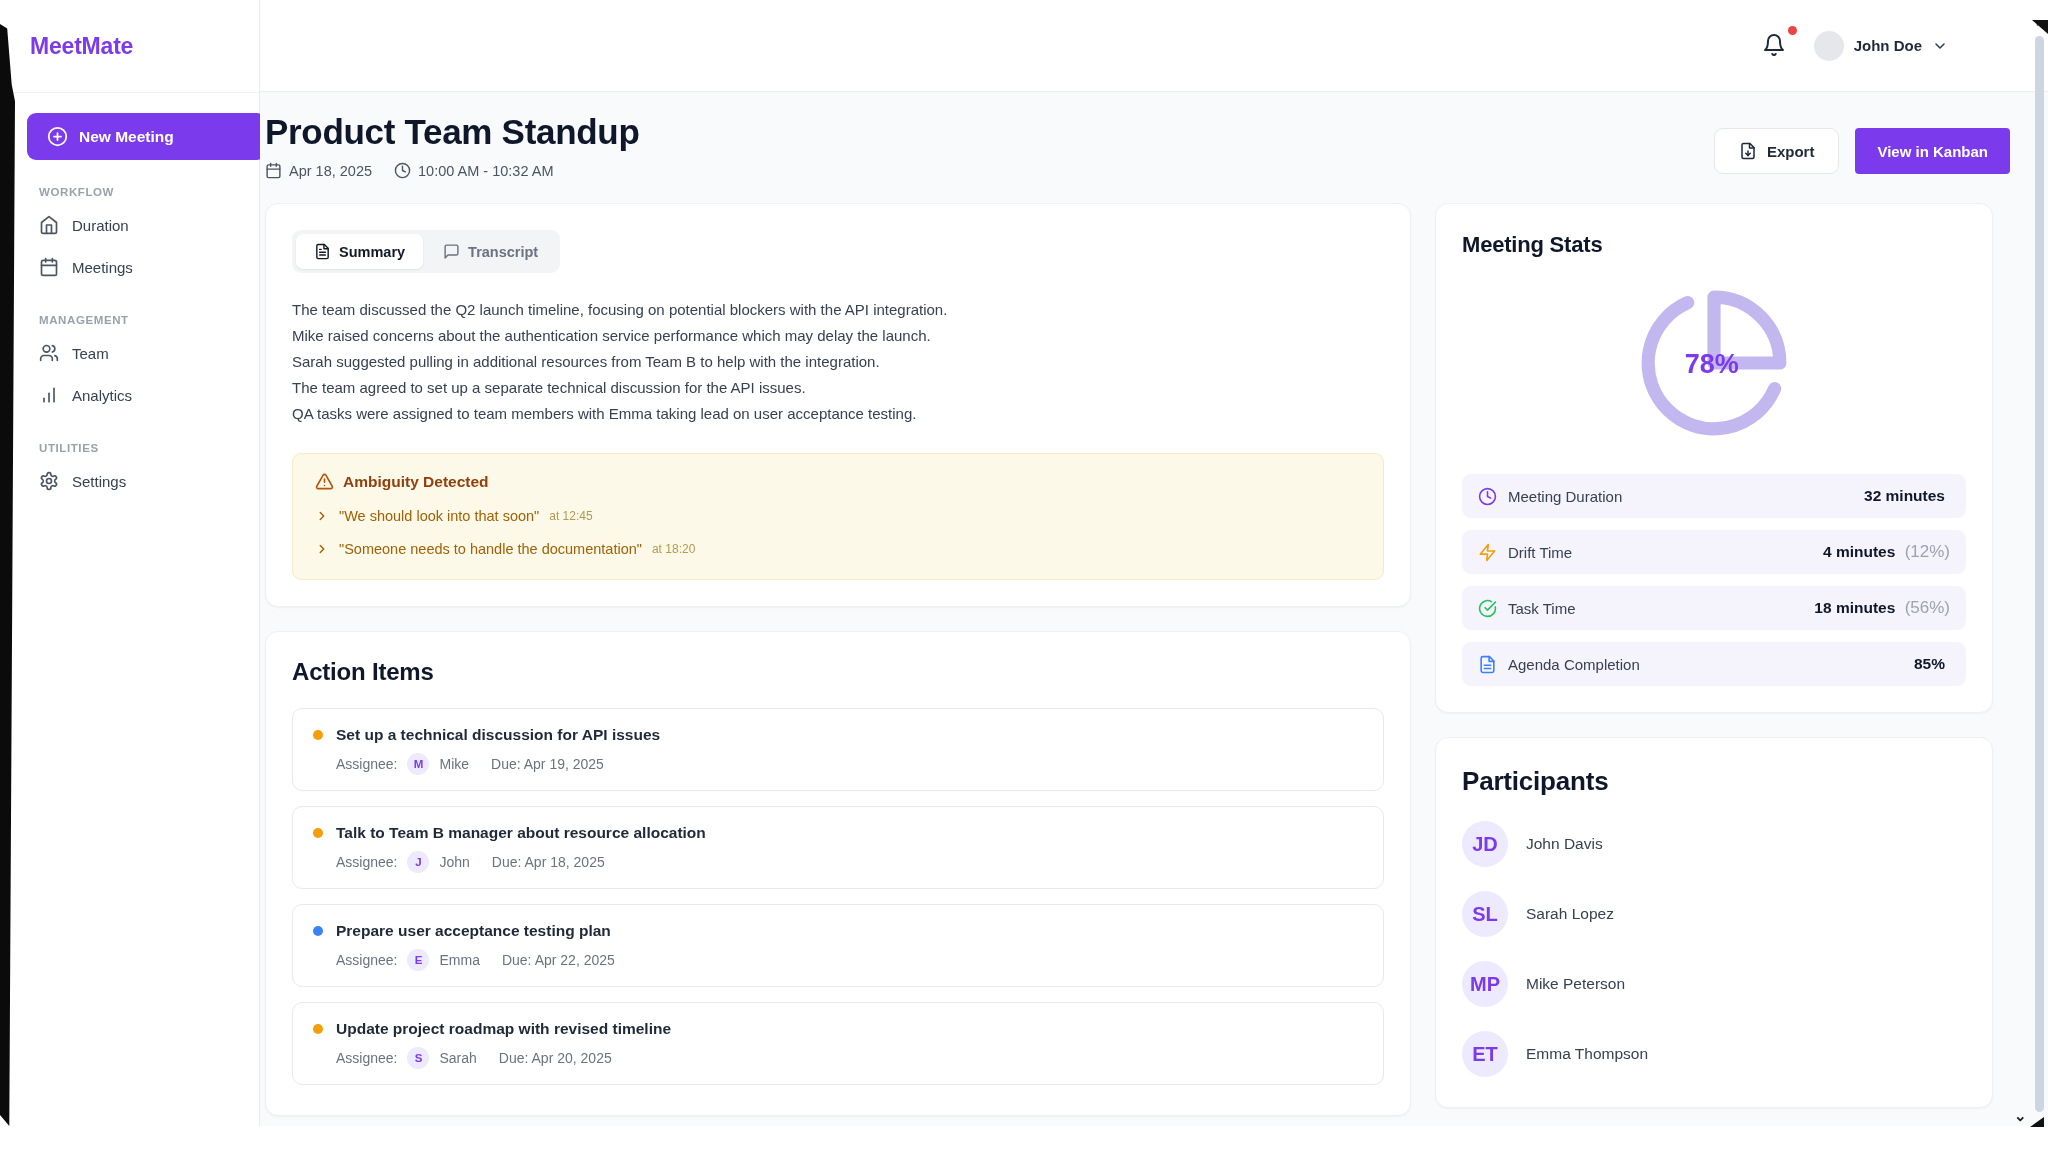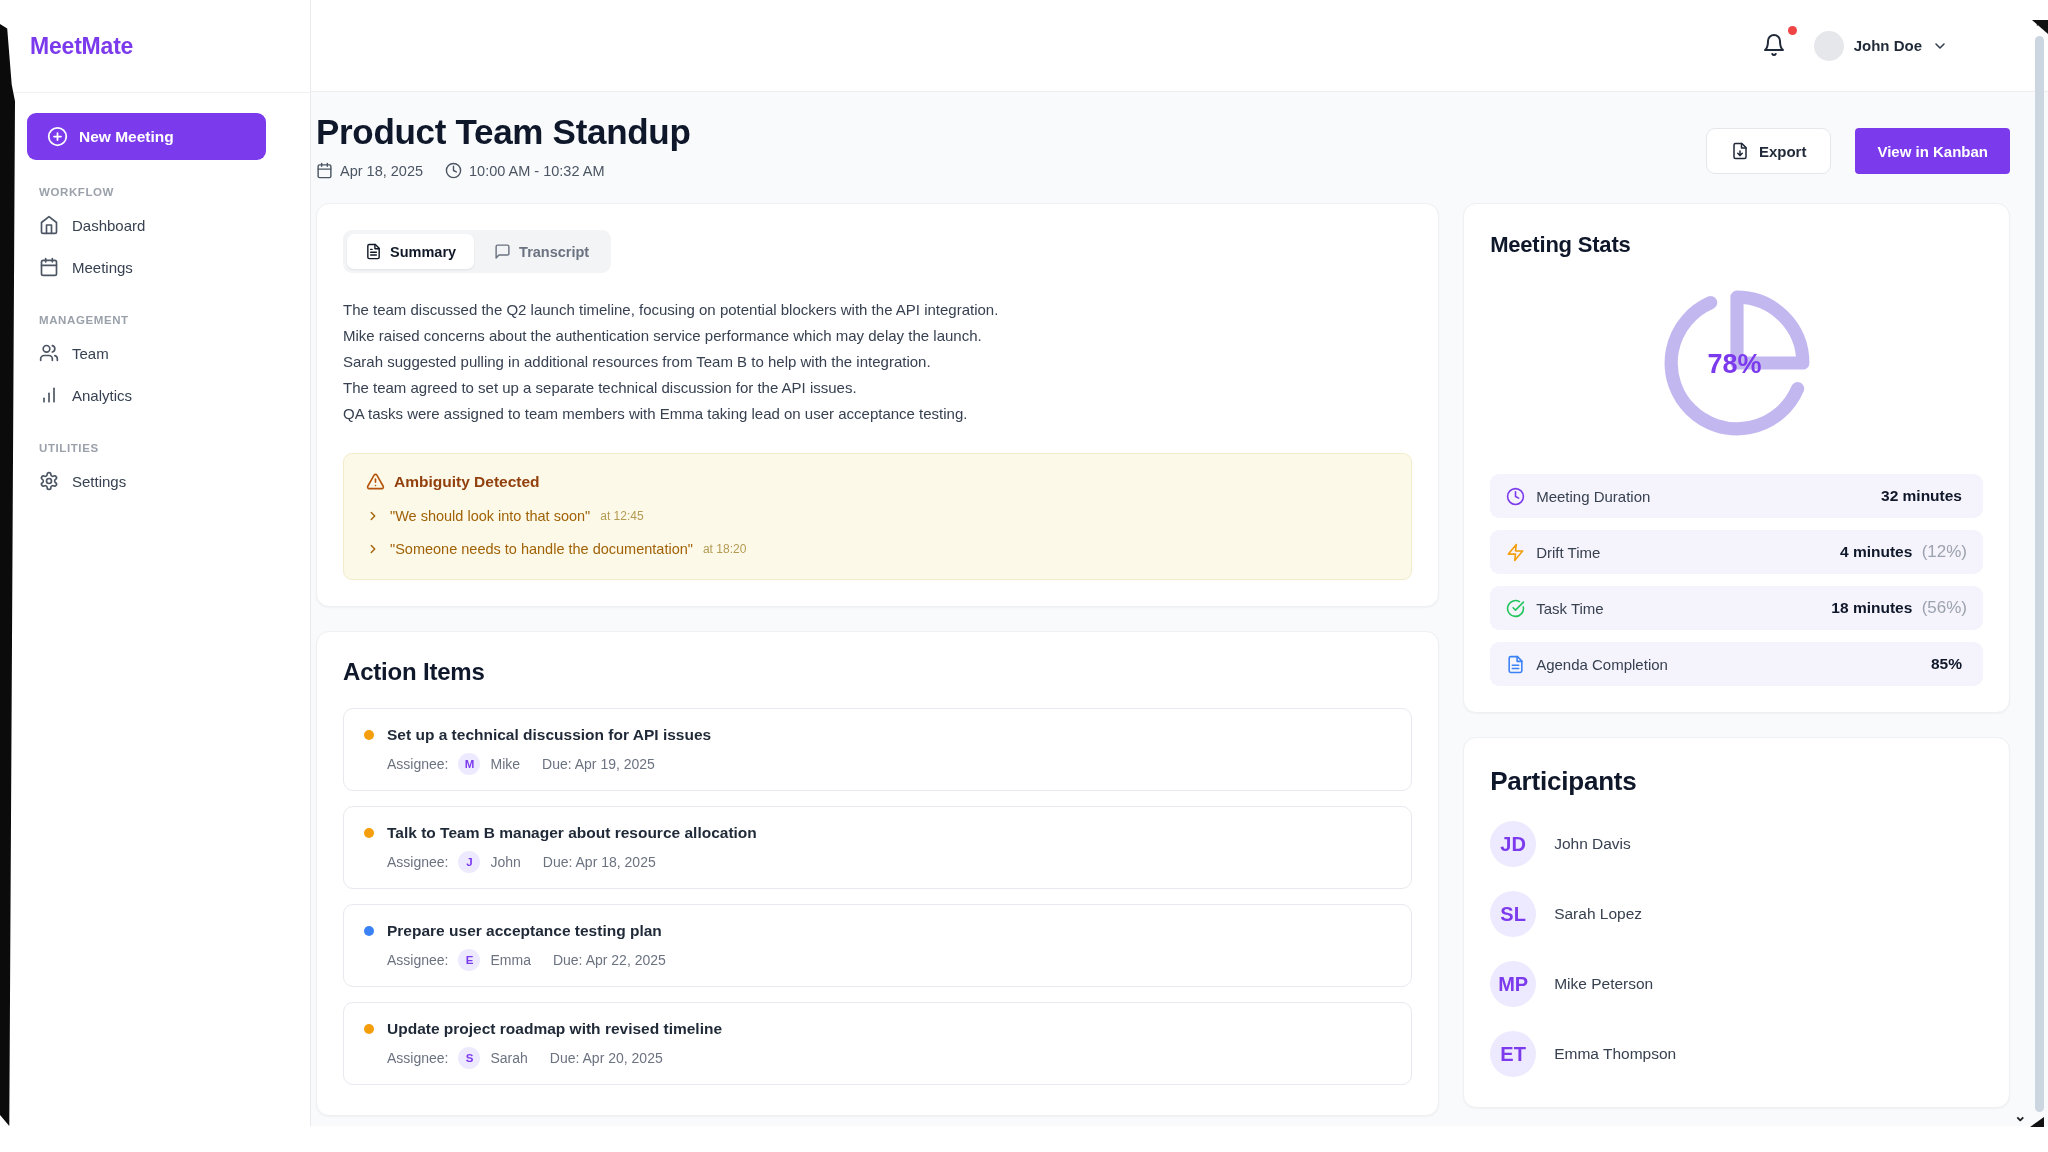--- a/index.html
+++ b/index.html
@@ -1,21 +1,21 @@
 <!DOCTYPE html>
 <html><head>
 <meta charset="utf-8">
 <style>
   * { margin:0; padding:0; box-sizing:border-box; }
   html,body { width:2048px; height:1152px; overflow:hidden; background:#ffffff;
     font-family:"Liberation Sans", sans-serif; color:#111827; }
   .app { display:flex; width:2048px; height:1152px; position:relative; }
 
   
-  .sidebar { width:311px; background:#ffffff; border-right:1px solid #e8eaee; display:flex; flex-direction:column; }
+  .sidebar { width:260px; background:#ffffff; border-right:1px solid #e8eaee; display:flex; flex-direction:column; }
   .side-head { height:93px; display:flex; align-items:center; padding-left:30px; border-bottom:1px solid #f0f1f4; }
   .logo { font-size:23px; font-weight:800; color:#7c3aed; letter-spacing:-0.2px; }
   .side-body { padding:20px 16px 0 27px; }
   .new-meeting { display:flex; align-items:center; gap:11px; width:239px; height:47px;
     background:#7c3aed; color:#fff; border:none; border-radius:9px; font-size:15.5px; font-weight:700;
     padding-left:20px; cursor:pointer; font-family:inherit; }
   .sec-label { font-size:11.5px; font-weight:700; color:#9aa1ab; letter-spacing:0.6px; margin:26px 0 6px 12px; }
   .side-item { display:flex; align-items:center; gap:13px; padding:11px 12px; border-radius:8px;
     font-size:15px; color:#374151; cursor:pointer; }
   .side-item svg { stroke:#4b5563; }
@@ -41,21 +41,21 @@
   .bell-dot { position:absolute; top:-7px; right:-9px; width:9px; height:9px; border-radius:50%; background:#ef4444; }
   .user-chip { display:flex; align-items:center; gap:10px; cursor:pointer; }
   .avatar-gray { width:30px; height:30px; border-radius:50%; background:#e5e7eb; }
   .user-name { font-size:15px; font-weight:700; color:#1f2937; }
 
   .content { padding:20px 38px 0 5px; flex:1; }
   .page-head { display:flex; justify-content:space-between; align-items:flex-start; }
   .page-title { font-size:35px; font-weight:800; color:#0f172a; letter-spacing:-0.3px; }
   .meta-row { display:flex; align-items:center; gap:22px; margin-top:10px; color:#4b5563; font-size:14.5px; }
   .meta-item { display:flex; align-items:center; gap:7px; }
-  .head-actions { display:flex; gap:24px; margin-top:16px; }
+  .head-actions { display:flex; gap:16px; margin-top:16px; }
   .btn-export { display:flex; align-items:center; gap:10px; height:46px; padding:0 24px; background:#fff;
     border:1px solid #e5e7eb; border-radius:9px; font-size:15px; font-weight:700; color:#1f2937; cursor:pointer; font-family:inherit; }
   .btn-kanban { height:46px; padding:0 22px; background:#7c3aed; border:none; border-radius:4px;
     font-size:15px; font-weight:700; color:#fff; cursor:pointer; font-family:inherit;text-align:right; }
 
   .cols { display:flex; gap:24px; margin-top:24px; align-items:flex-start; }
   .col-left { width:1146px; display:flex; flex-direction:column; gap:24px; }
   .col-right { width:558px; display:flex; flex-direction:column; gap:24px; }
   .card { background:#fff; border:1px solid #eef0f3; border-radius:13px; box-shadow:0 1px 2px rgba(16,24,40,0.04); }
 
@@ -130,21 +130,21 @@
       </button>
 
       <div class="sec-label">WORKFLOW</div>
       <div class="side-item">
         <span style="display:flex">
           <svg width="20" height="20" viewBox="0 0 24 24" fill="none" stroke-width="2" stroke="#4b5563" stroke-linecap="round" stroke-linejoin="round">
               <path d="m3 9 9-7 9 7v11a2 2 0 0 1-2 2H5a2 2 0 0 1-2-2z"></path>
               <path d="M9 22V12h6v10"></path>
             </svg>
         </span>
-        <span>Dashboard</span>
+        <span>Duration</span>
       </div>
       <div class="side-item">
         <span style="display:flex">
           <svg width="20" height="20" viewBox="0 0 24 24" fill="none" stroke-width="2" stroke="#4b5563" stroke-linecap="round" stroke-linejoin="round">
               <rect x="3" y="4" width="18" height="18" rx="2"></rect>
               <path d="M16 2v4"></path>
               <path d="M8 2v4"></path>
               <path d="M3 10h18"></path>
             </svg>
         </span>

